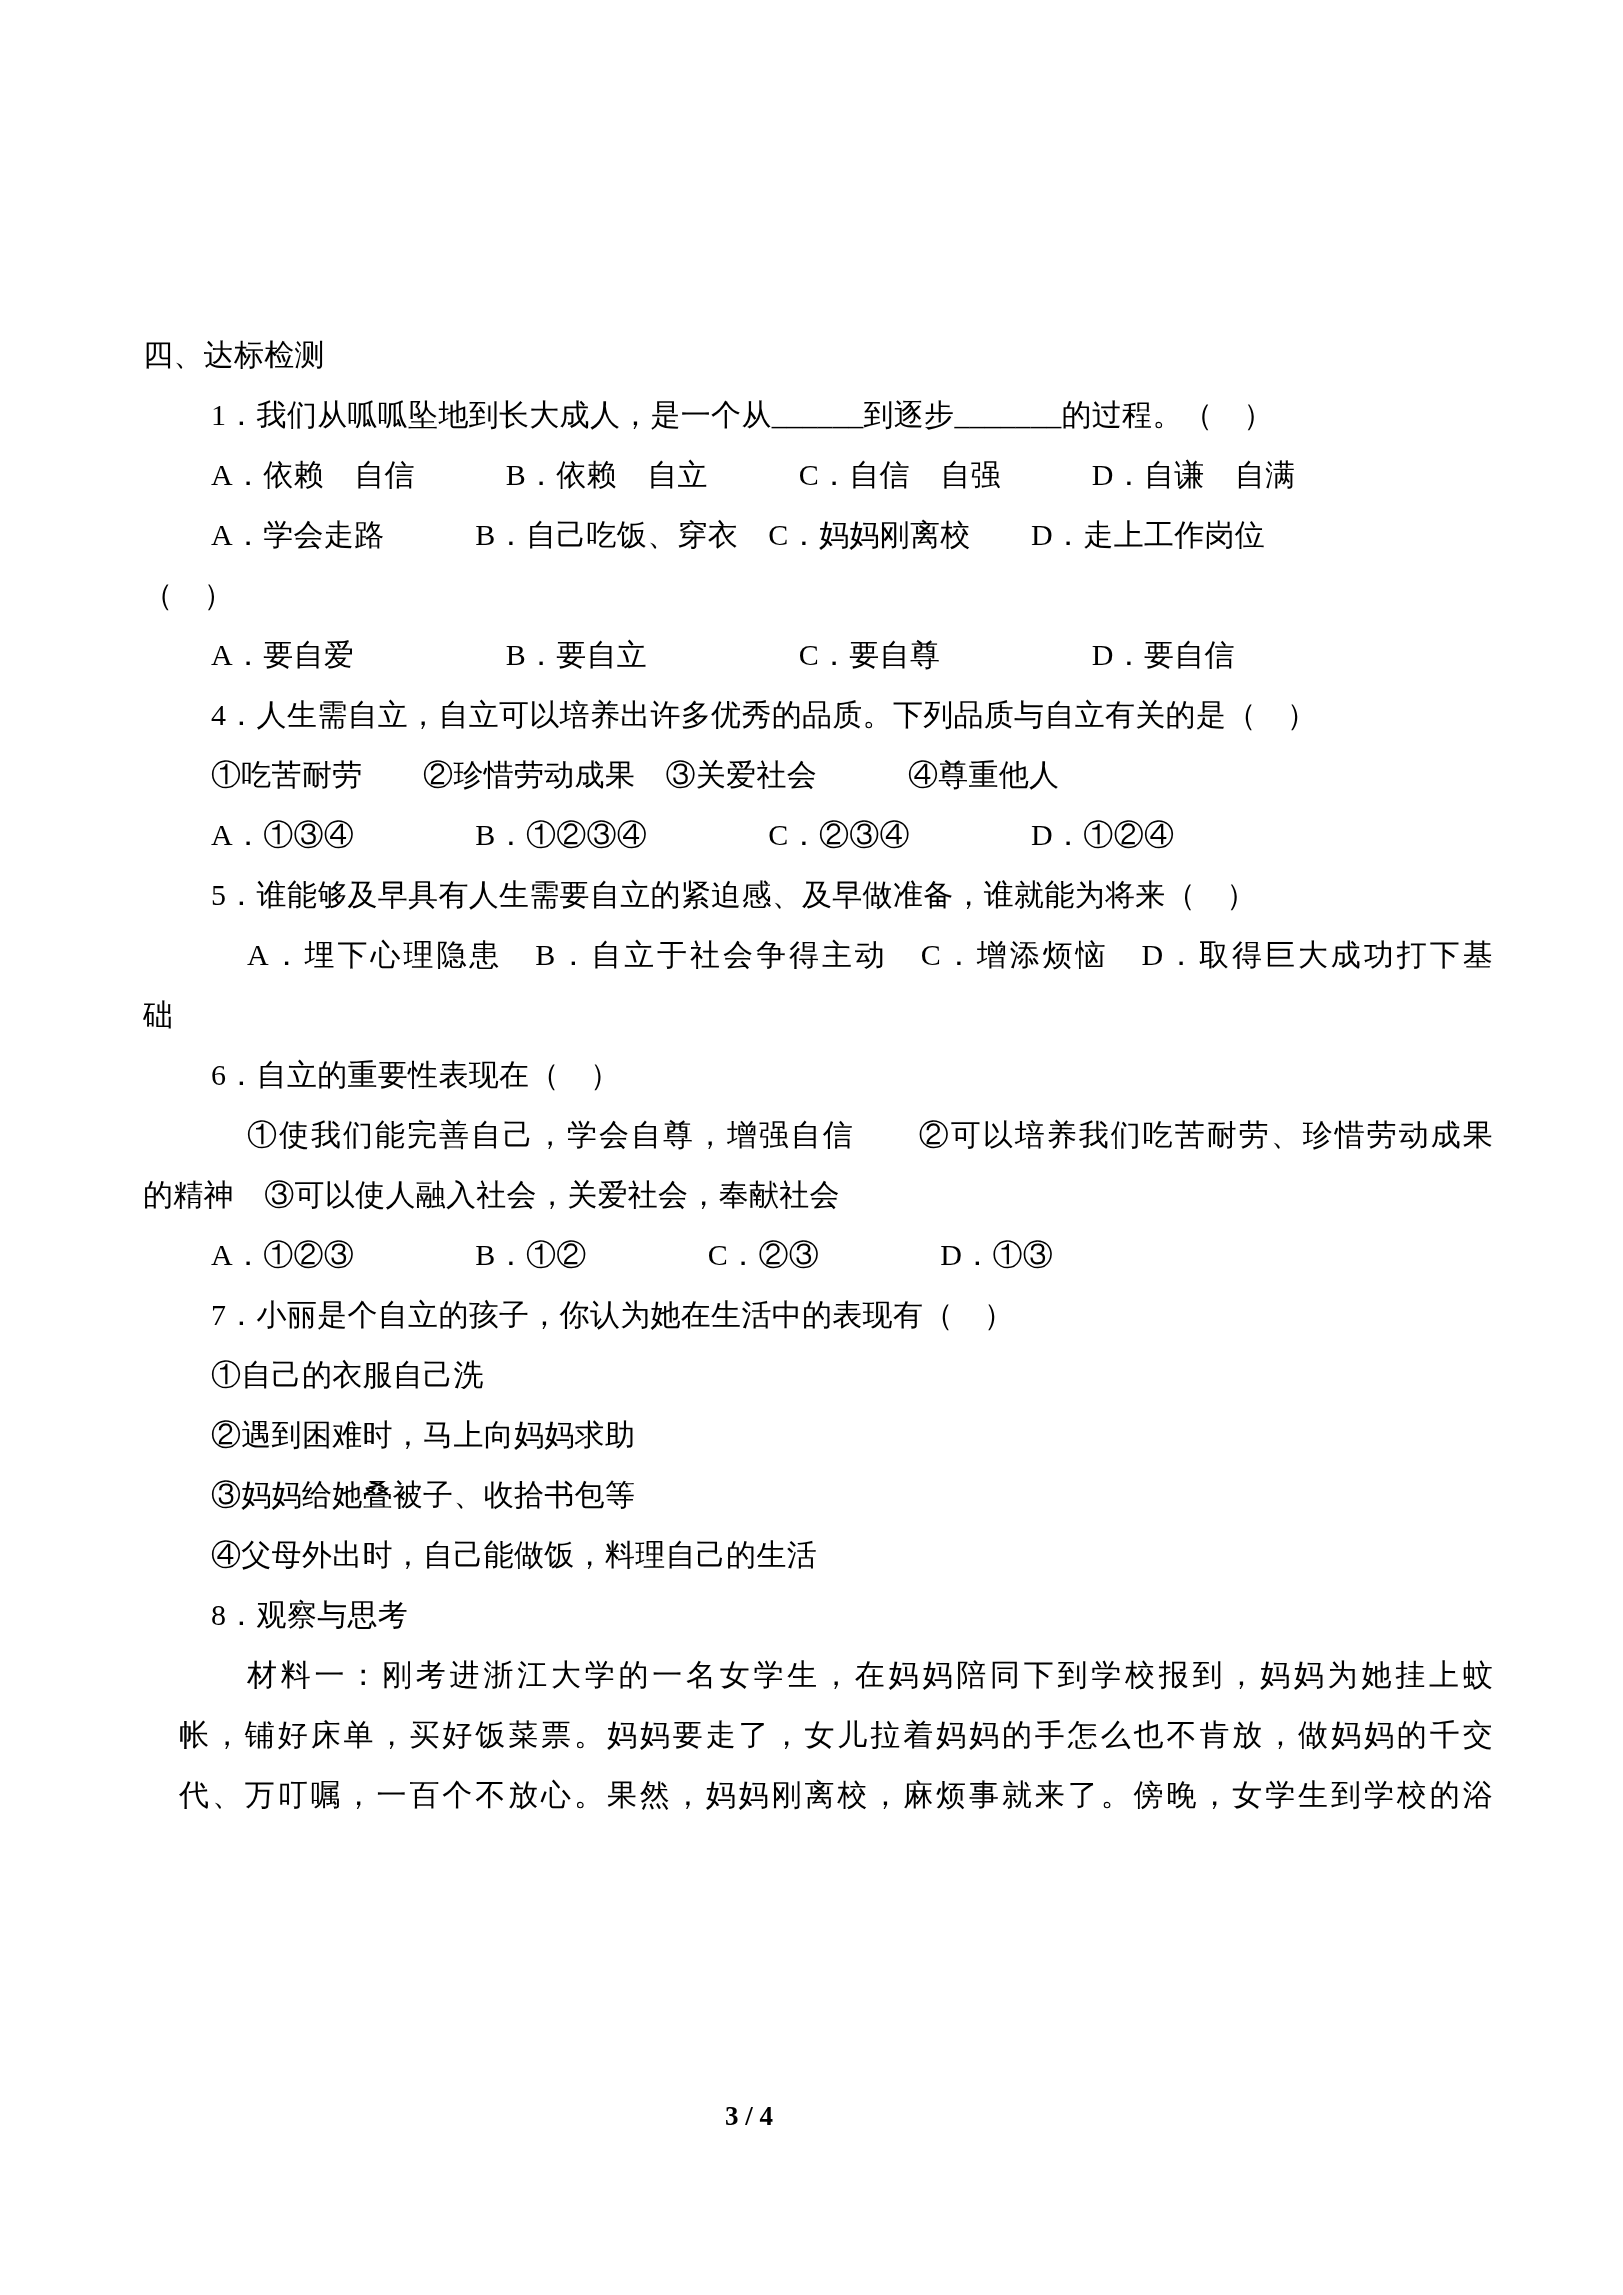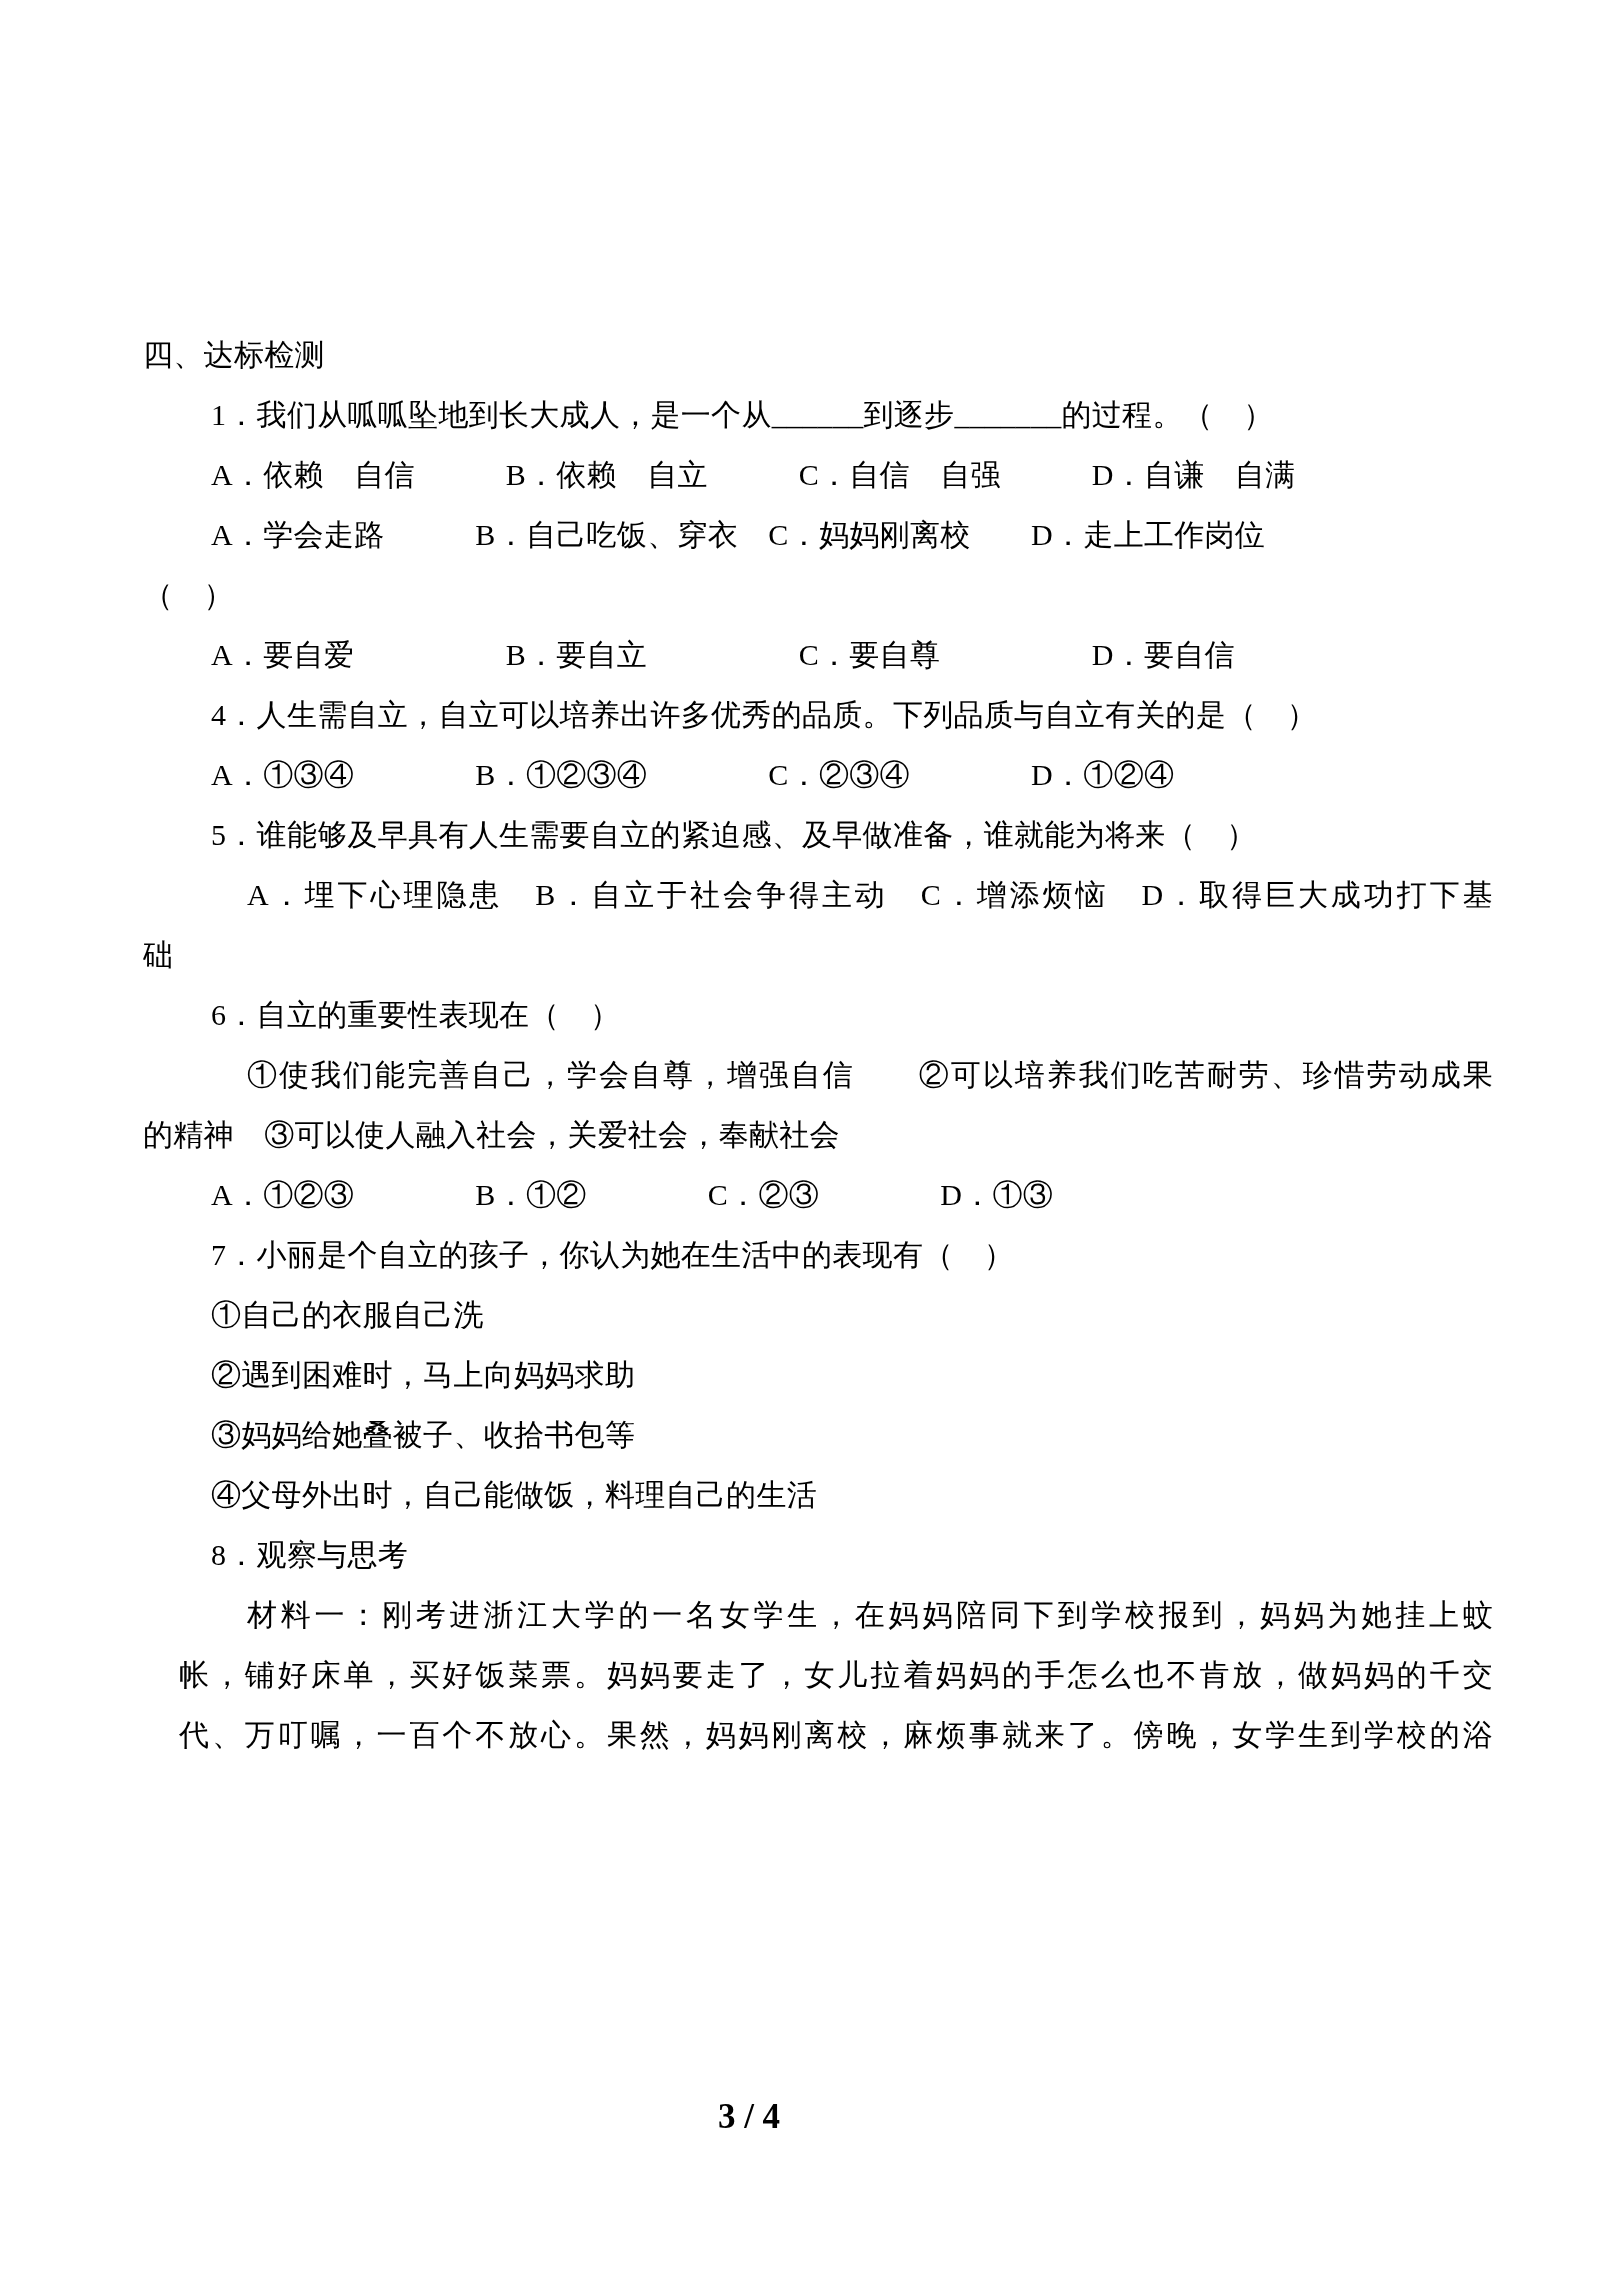--- a/index.html
+++ b/index.html
@@ -43,39 +43,40 @@
     text-align: justify;
     text-align-last: justify;
     margin-left: 36px;
   }
   .footer {
     position: absolute;
     left: 0;
     top: 2100px;
     width: 1498px;
     text-align: center;
-    font-size: 35px;
+    font-size: 27px;
     font-weight: bold;
     line-height: 33px;
   }
 </style>
 </head>
 <body>
 
 <div class="page">
   <div class="doc" id="doc">
       <div class="line"></div>
       <div class="line"></div>
       <div class="line">四、达标检测</div>
       <div class="line indent">1．我们从呱呱坠地到长大成人，是一个从______到逐步_______的过程。（　）</div>
       <div class="line indent">A．依赖　自信　　　B．依赖　自立　　　C．自信　自强　　　D．自谦　自满</div>
       <div class="line indent">A．学会走路　　　B．自己吃饭、穿衣　C．妈妈刚离校　　D．走上工作岗位</div>
       <div class="line">（　）</div>
       <div class="line indent">A．要自爱　　　　　B．要自立　　　　　C．要自尊　　　　　D．要自信</div>
       <div class="line indent">4．人生需自立，自立可以培养出许多优秀的品质。下列品质与自立有关的是（　）</div>
+      <div class="line indent">①吃苦耐劳　　②珍惜劳动成果　③关爱社会　　　④尊重他人</div>
       <div class="line indent">A．①③④　　　　B．①②③④　　　　C．②③④　　　　D．①②④</div>
       <div class="line indent">5．谁能够及早具有人生需要自立的紧迫感、及早做准备，谁就能为将来（　）</div>
       <div class="line indent fill">A．埋下心理隐患　B．自立于社会争得主动　C．增添烦恼　D．取得巨大成功打下基</div>
       <div class="line">础</div>
       <div class="line indent">6．自立的重要性表现在（　）</div>
       <div class="line indent fill">①使我们能完善自己，学会自尊，增强自信　　②可以培养我们吃苦耐劳、珍惜劳动成果</div>
       <div class="line">的精神　③可以使人融入社会，关爱社会，奉献社会</div>
       <div class="line indent">A．①②③　　　　B．①②　　　　C．②③　　　　D．①③</div>
       <div class="line indent">7．小丽是个自立的孩子，你认为她在生活中的表现有（　）</div>
       <div class="line indent">①自己的衣服自己洗</div>

